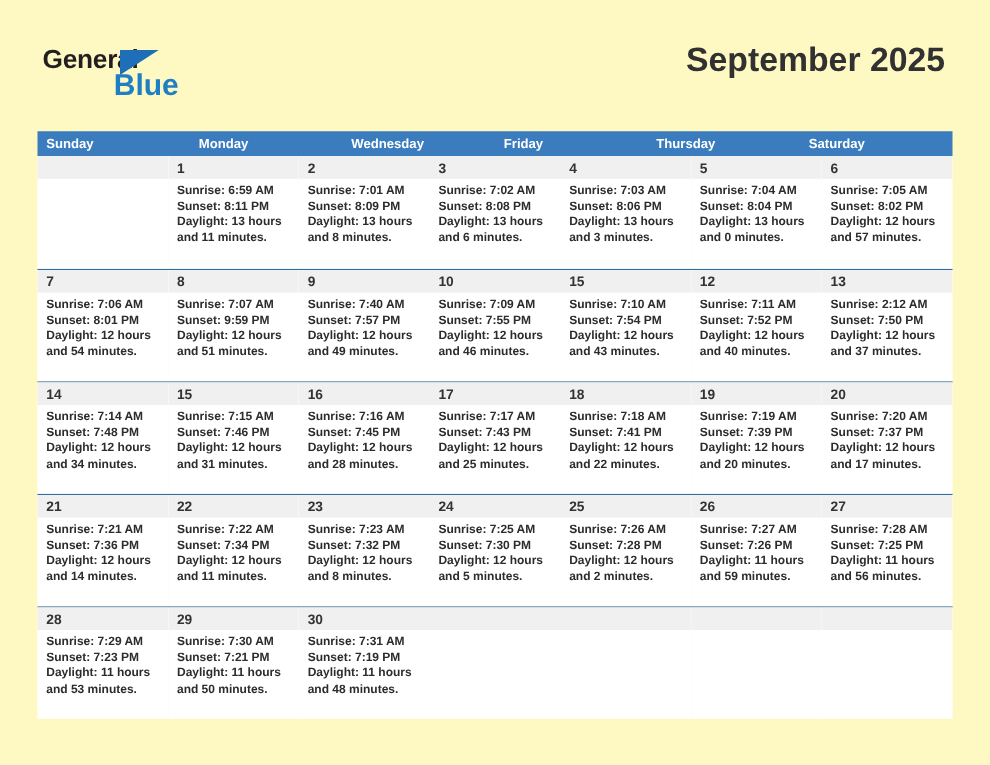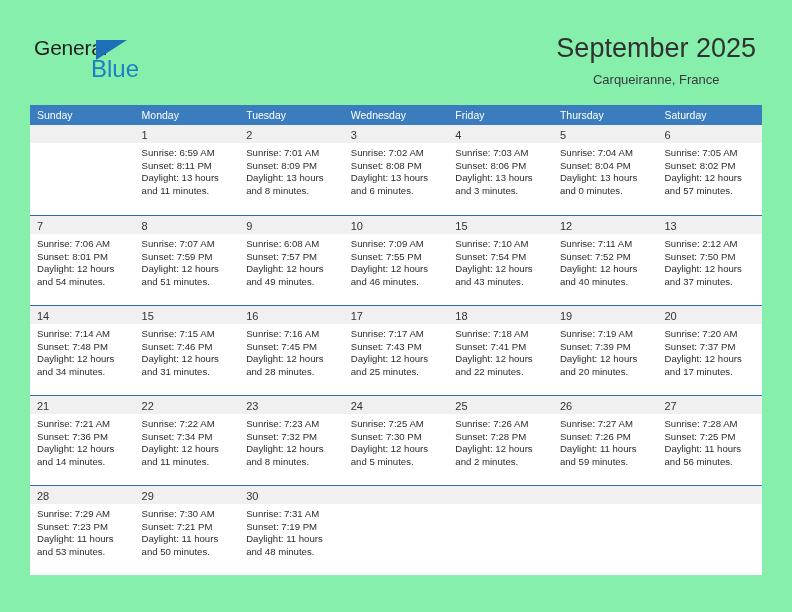--- a/index.html
+++ b/index.html
@@ -7,22 +7,23 @@
     margin: 0; padding: 0;
     width: 792px; height: 612px;
     background: #ffffff;
     font-family: "Liberation Sans", sans-serif;
     -webkit-font-smoothing: antialiased;
   }
   .page {
     position: relative;
     width: 792px;
     height: 612px;
-    background: #86efac;
+    background: #fef9c3;
     overflow: hidden;
+    font-weight: bold;
   }
 
   
   .topbar {
     position: absolute;
     left: 0; top: 0;
     width: 792px;
     height: 100px;
   }
   .logo {
@@ -53,21 +54,21 @@
     left: 57px;
     top: 21px;
     font-size: 24px;
     color: #1e7fc4;
     line-height: 24px;
   }
   .title-wrap {
     position: absolute;
     right: 36px;
     top: 32px;
-    text-align: center;
+    text-align: left;
   }
   .title-main {
     font-size: 27px;
     color: #313131;
     line-height: 32px;
     white-space: nowrap;
   }
   .title-sub {
     margin-top: 8px;
     font-size: 13px;
@@ -138,31 +139,29 @@
   <div class="topbar">
 
     <div class="logo">
       <span class="logo-general">General</span>
       <span class="logo-tri"></span>
       <span class="logo-blue">Blue</span>
     </div>
 
     <div class="title-wrap">
       <div class="title-main">September 2025</div>
-      <div class="title-sub">Carqueiranne, France</div>
     </div>
 
   </div>
 
   <div class="calendar">
 
     <div class="weekdays">
       <div class="weekday">Sunday</div>
       <div class="weekday">Monday</div>
-      <div class="weekday">Tuesday</div>
       <div class="weekday">Wednesday</div>
       <div class="weekday">Friday</div>
       <div class="weekday">Thursday</div>
       <div class="weekday">Saturday</div>
     </div>
 
     <div id="weeks-container">
         <div class="week">
           <div class="day empty">
             <div class="numband"><span class="num"></span></div>
@@ -229,29 +228,29 @@
               <div>Sunrise: 7:06 AM</div>
               <div>Sunset: 8:01 PM</div>
               <div>Daylight: 12 hours</div>
               <div>and 54 minutes.</div>
             </div>
           </div>
           <div class="day">
             <div class="numband"><span class="num">8</span></div>
             <div class="info">
               <div>Sunrise: 7:07 AM</div>
-              <div>Sunset: 7:59 PM</div>
+              <div>Sunset: 9:59 PM</div>
               <div>Daylight: 12 hours</div>
               <div>and 51 minutes.</div>
             </div>
           </div>
           <div class="day">
             <div class="numband"><span class="num">9</span></div>
             <div class="info">
-              <div>Sunrise: 6:08 AM</div>
+              <div>Sunrise: 7:40 AM</div>
               <div>Sunset: 7:57 PM</div>
               <div>Daylight: 12 hours</div>
               <div>and 49 minutes.</div>
             </div>
           </div>
           <div class="day">
             <div class="numband"><span class="num">10</span></div>
             <div class="info">
               <div>Sunrise: 7:09 AM</div>
               <div>Sunset: 7:55 PM</div>

